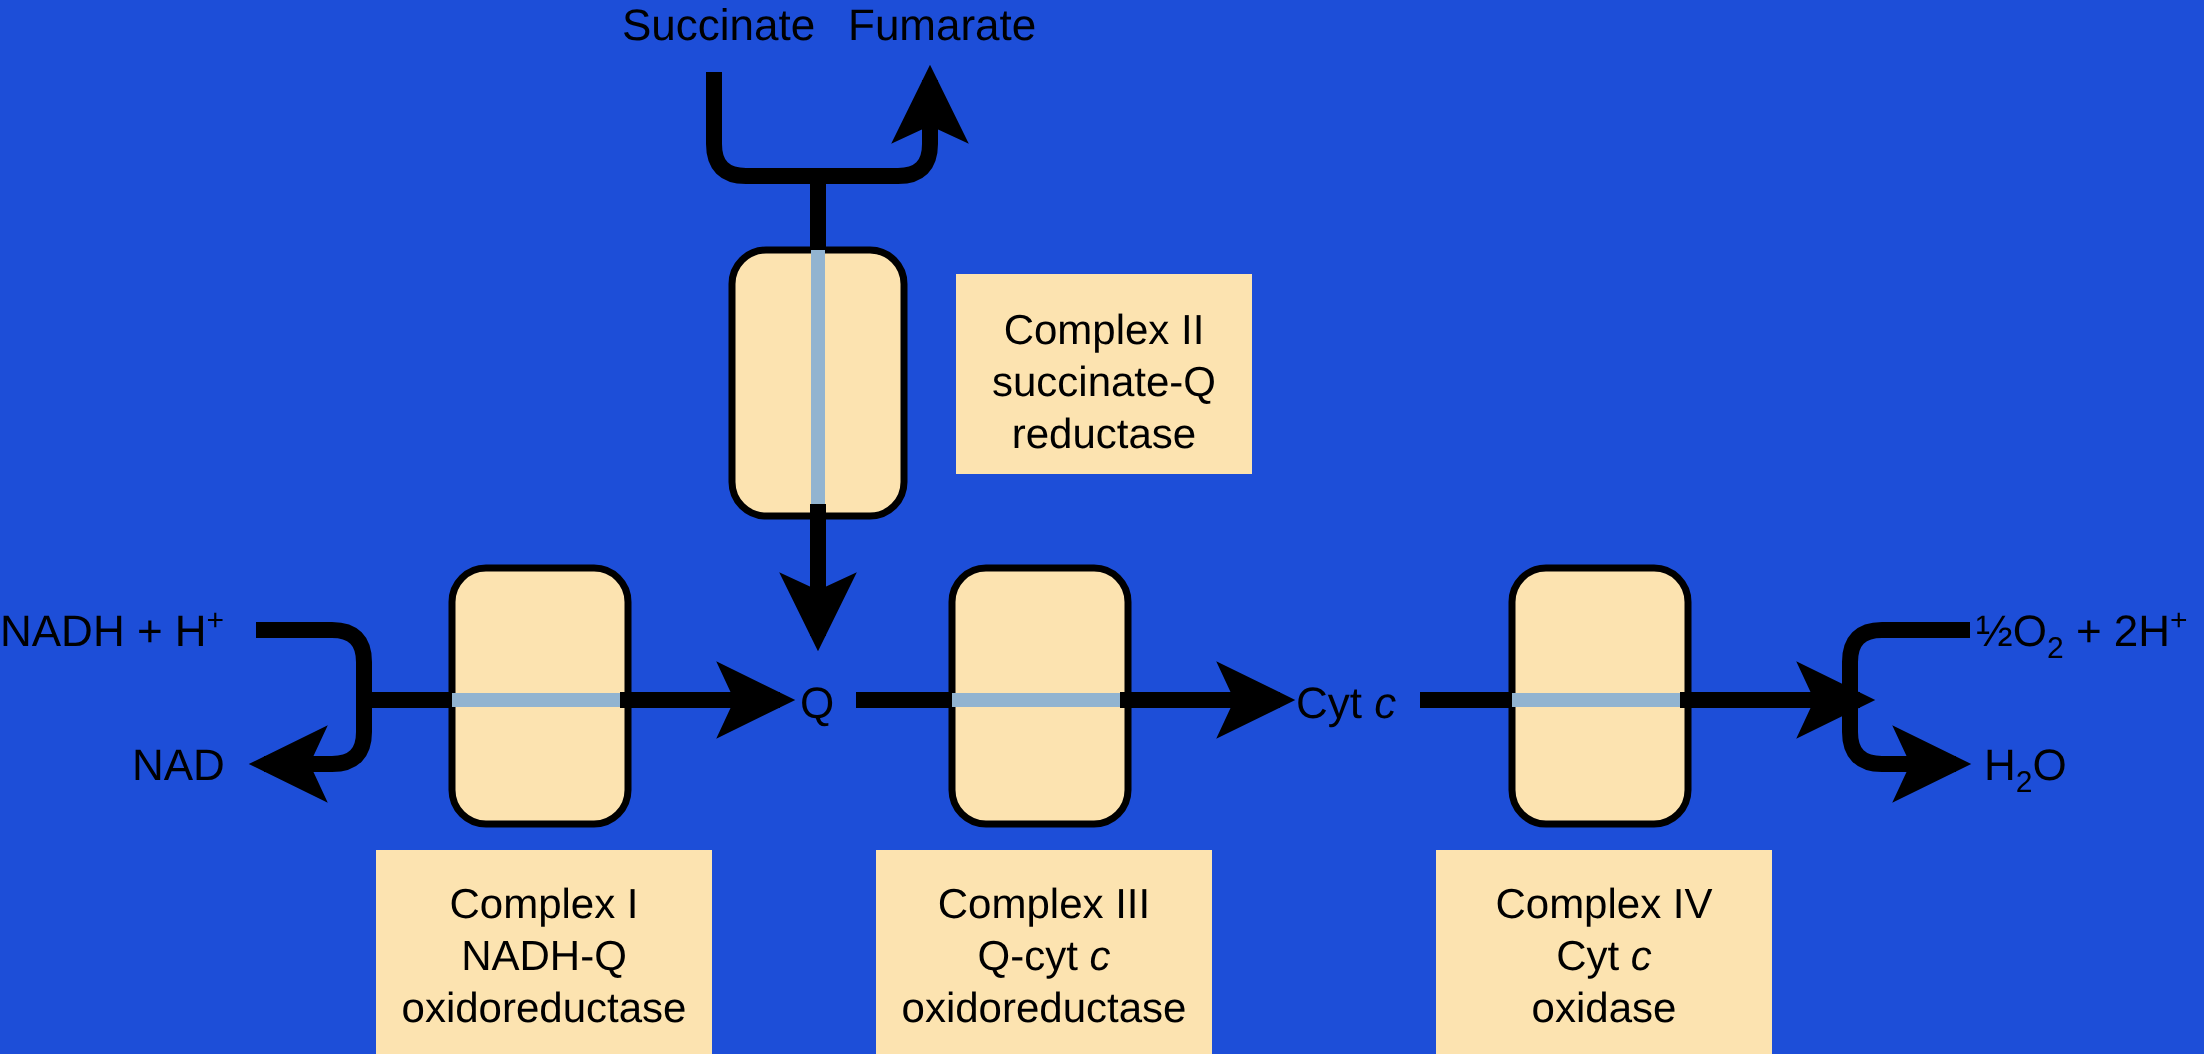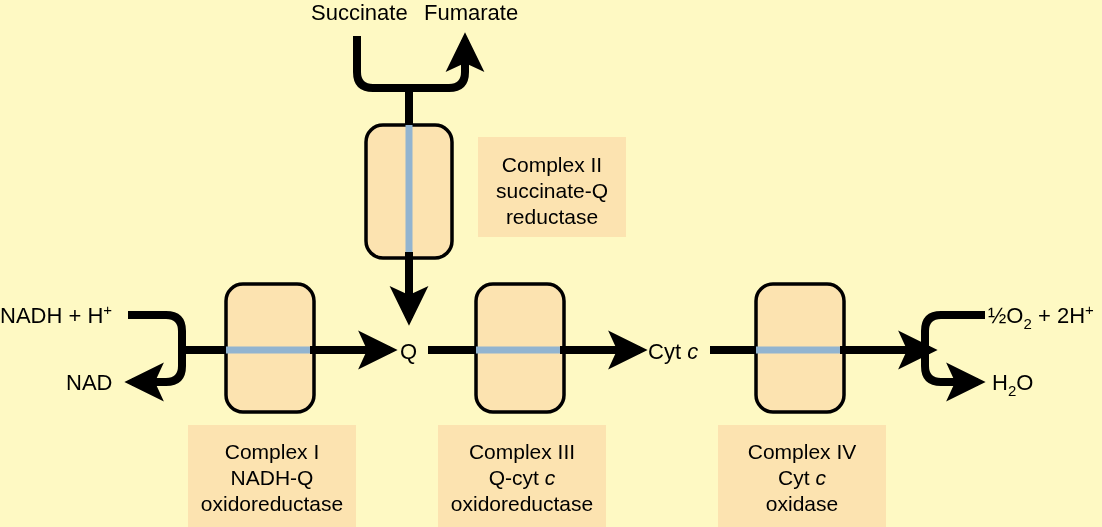--- a/index.html
+++ b/index.html
@@ -8,21 +8,21 @@
     padding: 0;
     background: #ffffff;
   }
   body {
     font-family: "Liberation Sans", sans-serif;
   }
   #diagram-root {
     position: relative;
     width: 1102px;
     height: 527px;
-    background: #fef9c3;
+    background: #1d4ed8;
     overflow: hidden;
   }
   #etc-svg {
     position: absolute;
     left: 0;
     top: 0;
     width: 1102px;
     height: 527px;
   }
   .svg-label {

